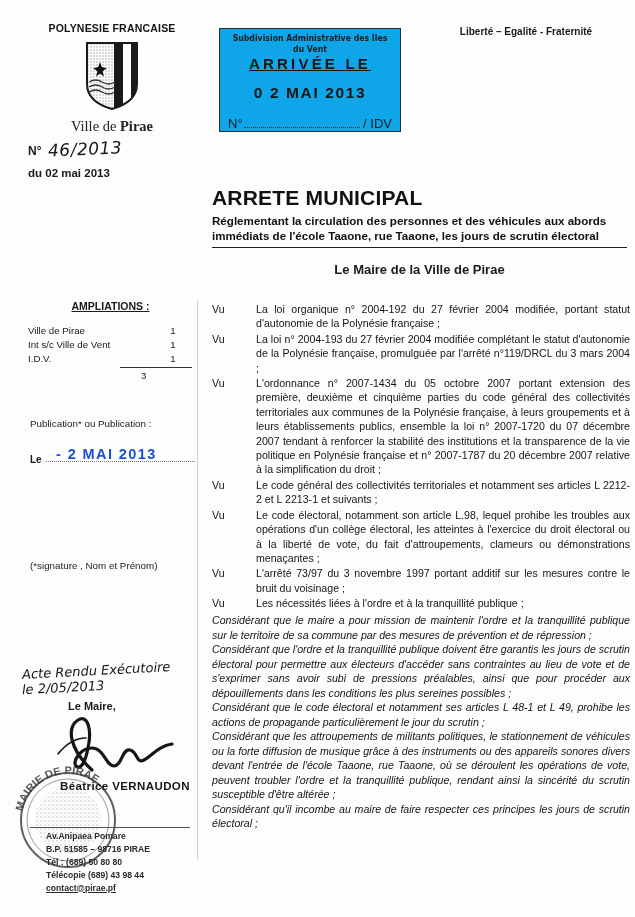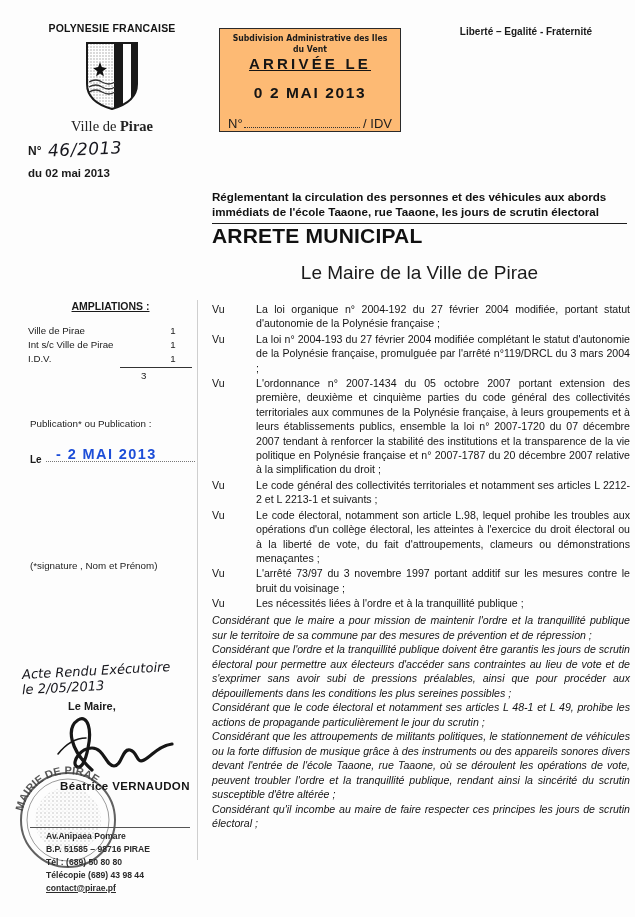--- a/index.html
+++ b/index.html
@@ -70,21 +70,21 @@
     font-size: 11.5px;
     font-weight: bold;
   }
 
   
   #stamp {
     left: 219px; top: 28px;
     width: 182px; height: 104px;
     border: 1.6px solid #2a2a2a;
     box-sizing: border-box;
-    background: #fdba74;
+    background: #0ea5e9;
   }
   #stamp .st-sub {
     font-size: 9.3px;
     font-weight: bold;
     text-align: center;
     margin-top: 3px;
     font-family: "DejaVu Sans Condensed", "DejaVu Sans", sans-serif;
     transform: scaleX(.93);
     color: #1c1c1c;
   }
@@ -144,22 +144,22 @@
     font-size: 11.6px;
     font-weight: bold;
     line-height: 1.33;
     color: #111;
     border-bottom: 1.7px solid #1d1d1d;
     padding-bottom: 3px;
   }
   #lemaire {
     left: 212px; top: 262px; width: 415px;
     text-align: center;
-    font-size: 19px;
-    font-weight: normal;
+    font-size: 13px;
+    font-weight: bold;
   }
 
   
   #divider {
     left: 197px; top: 300px;
     width: 1px; height: 560px;
     background: #cfcfcf;
   }
 
   
@@ -337,36 +337,36 @@
       <span class="dots"></span>
       <span>/ IDV</span>
     </div>
   </div>
 
   <div id="republique" class="abs">
     <div class="r2">Liberté – Egalité - Fraternité</div>
   </div>
 
   <div id="titleblock" class="abs">
+    <div id="arrete-title">ARRETE MUNICIPAL</div>
     <div id="arrete-sub">Réglementant  la circulation des personnes et des véhicules aux abords immédiats de l'école Taaone, rue Taaone, les jours de scrutin électoral</div>
-    <div id="arrete-title">ARRETE MUNICIPAL</div>
   </div>
   <div id="lemaire" class="abs">Le Maire de la Ville de Pirae</div>
 
   <div id="divider" class="abs"></div>
 
   <div id="ampliations" class="abs">
     <div id="amp-title">AMPLIATIONS :</div>
     <div id="amp-table">
       <div class="amp-row">
         <span class="lbl">Ville de Pirae</span>
         <span class="val">1</span>
       </div>
       <div class="amp-row">
-        <span class="lbl">Int s/c Ville de Pirae</span>
+        <span class="lbl">Int s/c Ville de Vent</span>
         <span class="val">1</span>
       </div>
       <div class="amp-row">
         <span class="lbl">I.D.V.</span>
         <span class="val">1</span>
       </div>
       <div id="amp-rule"></div>
       <div id="amp-total">3</div>
     </div>
   </div>

